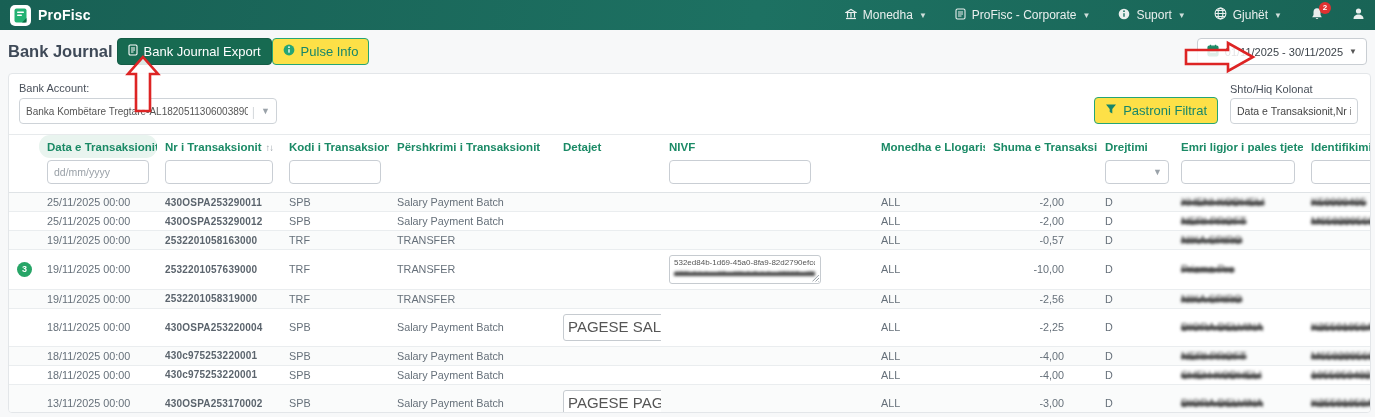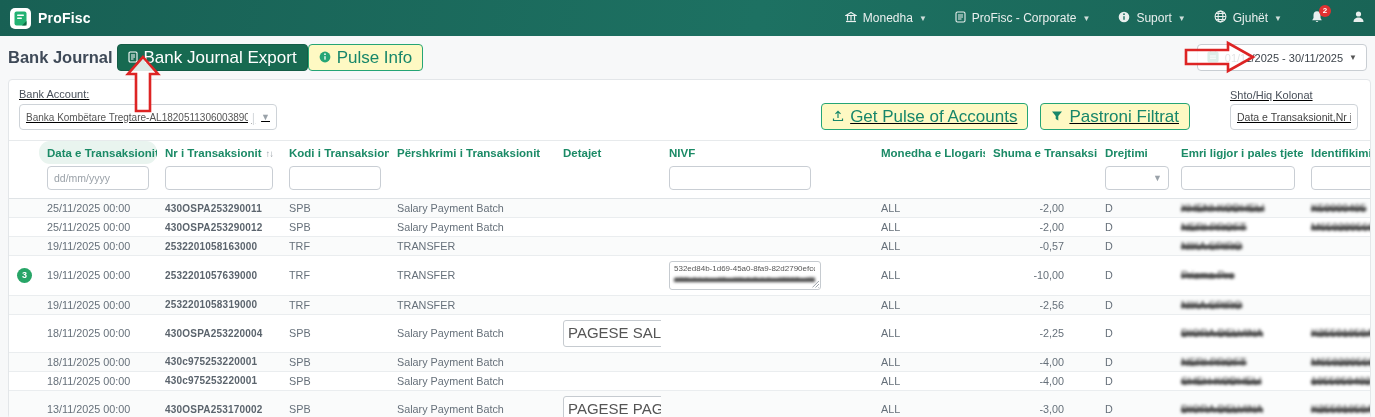--- a/index.html
+++ b/index.html
@@ -1,57 +1,57 @@
 <!DOCTYPE html>
 <html><head>
 <meta charset="utf-8">
 <style>
   * { box-sizing: border-box; margin: 0; padding: 0; }
   html,body { width:1375px; height:417px; overflow:hidden; background:#f7f8f9;
     font-family:"Liberation Sans", sans-serif; }
 
   
-  .navbar { height:36px; background:linear-gradient(100deg,#186054 0%, #1d7162 55%, #196456 100%);
+  .navbar { height:30px; background:linear-gradient(100deg,#186054 0%, #1d7162 55%, #196456 100%);
     display:flex; align-items:center; padding:0 10px; color:#eef3f2; }
   .brand { display:flex; align-items:center; gap:7px; }
   .logo-box { width:21px; height:21px; background:#ffffff; border-radius:5px;
     display:flex; align-items:center; justify-content:center; }
   .brand-name { font-size:14px; font-weight:700; color:#fff; letter-spacing:.2px; }
   .nav-right { margin-left:auto; display:flex; align-items:center; gap:28px; }
   .nav-item { display:flex; align-items:center; gap:6px; font-size:12px; color:#e9efee; cursor:pointer; white-space:nowrap; }
   .caret-down { font-size:8px; color:#cfdeda; }
   .bell-wrap { position:relative; display:flex; }
   .notif-badge { position:absolute; top:-5px; right:-7px; background:#e03131; color:#fff;
     font-size:8px; font-weight:700; min-width:12px; height:12px; border-radius:7px;
     display:flex; align-items:center; justify-content:center; padding:0 2px; }
 
   
   .toolbar { display:flex; align-items:center; padding:8px 8px 6px 8px; }
   .page-title { font-size:16.5px; font-weight:700; color:#3f4a58; margin-right:4px; }
-  .btn { display:inline-flex; align-items:center; gap:6px; border-radius:4px; font-size:17px;
+  .btn { display:inline-flex; align-items:center; gap:6px; border-radius:4px; font-size:13px;
     height:27px; padding:0 10px; cursor:pointer; white-space:nowrap; }
   .btn-solid { background:#176a51; border:1px solid #145c46; color:#fff; }
-  .btn-outline { background:#fef9c3; border:1px solid #25a576; color:#17866a; }
+  .btn-outline { background:#fde047; border:1px solid #25a576; color:#17866a; }
   .toolbar-right { margin-left:auto; display:flex; align-items:center; }
   .date-btn { display:inline-flex; align-items:center; gap:6px; background:#fff; border:1px solid #c9ced3;
     border-radius:4px; height:27px; padding:0 9px; font-size:11px; color:#3c434a; cursor:pointer; }
 
   
   .card { margin:2px 4px 0 8px; background:#fff; border:1px solid #e3e6e9; border-radius:4px;
     height:340px; overflow:hidden; }
-  .filter-area { display:flex; align-items:flex-end; padding:8px 12px 10px 10px;text-decoration:underline; }
+  .filter-area { display:flex; align-items:flex-end; padding:8px 12px 10px 10px; }
   .ba-block { display:flex; flex-direction:column; gap:4px; }
   .field-label { font-size:11px; color:#49505a; }
   .select-box { width:258px; height:26px; border:1px solid #ced3d8; border-radius:4px; background:#fff;
     display:flex; align-items:center; font-size:10px; color:#555; padding:0 6px; cursor:pointer; }
   .select-box .val { flex:1; overflow:hidden; white-space:nowrap; }
   .select-sep { color:#d6dade; margin:0 6px 0 4px; font-size:13px; }
   .chev { color:#9aa2a9; font-size:9px; }
   .filter-right { margin-left:auto; display:flex; align-items:flex-end; gap:12px; }
-  .cols-block { display:flex; flex-direction:column; gap:3px; width:128px;margin-left:28px; }
+  .cols-block { display:flex; flex-direction:column; gap:3px; width:128px; }
   .text-input { height:26px; border:1px solid #ced3d8; border-radius:4px; font-size:10.5px;
     color:#444; padding:0 6px; width:100%; font-family:"Liberation Sans",sans-serif; }
 
   
   .table-wrap { border-top:1px solid #e7eaec; overflow:hidden; }
   table { border-collapse:collapse; table-layout:fixed; width:1384px; }
   th { color:#1b8a66; font-size:11.5px; font-weight:600; text-align:left; padding:6px 8px 5px;
     white-space:nowrap; overflow:hidden; cursor:pointer; }
   th.hl { background:#e9f4ef;border-radius:11px; }
   .sort-ic { font-size:9.5px; letter-spacing:-1px; margin-left:4px; color:#9aa1a8; }
@@ -204,29 +204,20 @@
       <span class="field-label">Bank Account:</span>
       <div class="select-box">
         <span class="val">Banka Kombëtare Tregtare-AL1820511306003890CLPRCLALLS-ALL</span>
         <span class="select-sep">|</span>
         <span class="chev">▼</span>
       </div>
     </div>
     <div class="filter-right">
       <button class="btn btn-outline">
         <span>
-          <svg width="12" height="12" viewBox="0 0 12 12" fill="none" stroke="#17866a" stroke-width="1.2">
-            <path d="M6 8 V1.5 M3.5 3.8 L6 1.3 L8.5 3.8"></path>
-              <path d="M1.5 8.5 V10.5 H10.5 V8.5"></path>
-          </svg>
-        </span>
-        <span>Get Pulse of Accounts</span>
-      </button>
-      <button class="btn btn-outline">
-        <span>
           <svg width="12" height="12" viewBox="0 0 12 12" fill="#17866a">
             <path d="M1 1.5 H11 L7.3 6 V10.5 L4.7 9 V6 Z"></path>
           </svg>
         </span>
         <span>Pastroni Filtrat</span>
       </button>
       <div class="cols-block">
         <span class="field-label">Shto/Hiq Kolonat</span>
         <input class="text-input" value="Data e Transaksionit,Nr i Transa" style="">
       </div>

